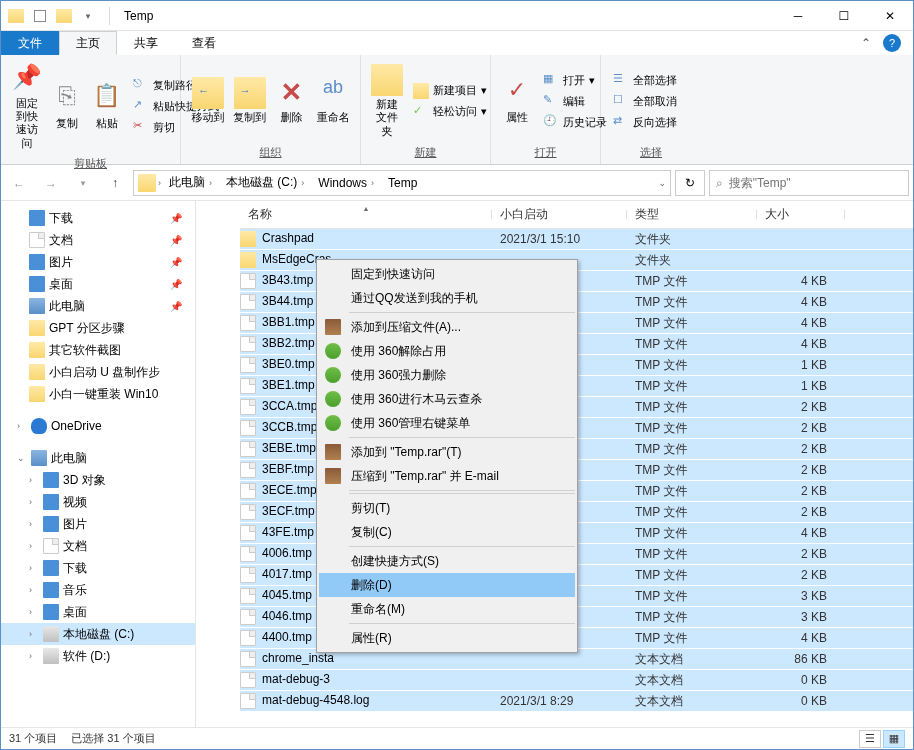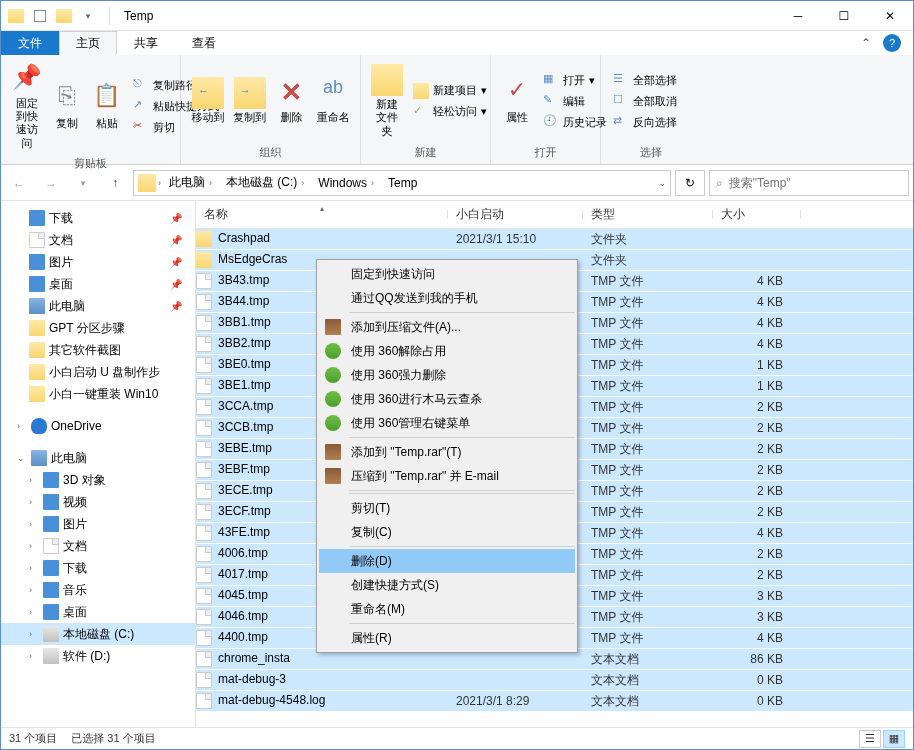--- a/index.html
+++ b/index.html
@@ -19,41 +19,41 @@
 .tab.file { background: #1979ca; color: #fff; }
 .tab.active { background: #f5f6f7; border-color: #d0d0d0; border-bottom-color: #f5f6f7; }
 .tab-help { margin-left: auto; padding: 0 12px; display: flex; align-items: center; gap: 12px; }
 .tab-collapse { font-size: 12px; color: #555; }
 .tab-q { width: 18px; height: 18px; border-radius: 50%; background: #1979ca; color: #fff; display: flex; align-items: center; justify-content: center; font-size: 11px; }
 
 
 .ribbon { height: 110px; background: #f5f6f7; border-bottom: 1px solid #d0d0d0; display: flex; }
 .rgroup { border-right: 1px solid #e0e0e0; padding: 4px 8px; display: flex; flex-direction: column; }
 .rgroup-row { display: flex; gap: 4px; flex: 1; }
-.rgroup-label { text-align: center; font-size: 11px; color: #555; padding-top: 2px; }
+.rgroup-label { text-align: center; font-size: 11px; color: #555; padding-top: 2px; text-decoration: underline; }
 .rbtn-big { width: 44px; display: flex; flex-direction: column; align-items: center; justify-content: center; gap: 2px; text-align: center; font-size: 11px; line-height: 1.2; padding: 4px 2px; }
 .rbtn-big .ricon { width: 32px; height: 32px; }
 .rbtn-col { display: flex; flex-direction: column; gap: 1px; justify-content: center; }
 .rbtn-small { display: flex; align-items: center; gap: 4px; padding: 2px 4px; font-size: 11px; white-space: nowrap; }
 .rbtn-small .ricon-s { width: 16px; height: 16px; flex-shrink: 0; }
 
 
 .navbar { height: 36px; border-bottom: 1px solid #e5e5e5; display: flex; align-items: center; padding: 0 4px; gap: 4px; }
 .navarrow { width: 28px; height: 28px; display: flex; align-items: center; justify-content: center; color: #999; }
 .navarrow.enabled { color: #333; }
 .breadcrumb { flex: 1; height: 26px; border: 1px solid #ccc; display: flex; align-items: center; padding: 0 4px; gap: 2px; }
 .bc-icon { width: 18px; height: 18px; }
 .bc-seg { padding: 0 6px; display: flex; align-items: center; gap: 4px; font-size: 12px; }
 .bc-chev { color: #666; font-size: 9px; }
 .refresh { width: 30px; height: 26px; border: 1px solid #ccc; display: flex; align-items: center; justify-content: center; }
 .search { width: 200px; height: 26px; border: 1px solid #ccc; display: flex; align-items: center; padding: 0 6px; color: #888; gap: 6px; }
 .search input { border: none; outline: none; flex: 1; font-size: 12px; color: #888; }
 
 
-.body { display: flex; height: 528px; }
+.body { display: flex; height: 528px; gap: 44px; }
 .sidebar { width: 195px; border-right: 1px solid #e5e5e5; overflow: hidden; padding-top: 6px; }
 .tree-item { display: flex; align-items: center; gap: 4px; padding: 2px 4px 2px 28px; font-size: 12px; height: 22px; white-space: nowrap; }
 .tree-item.root { padding-left: 16px; font-weight: normal; }
 .tree-item.selected { background: #cce8ff; }
 .tree-item .pin { margin-left: auto; margin-right: 8px; color: #666; font-size: 10px; }
 .tree-icon { width: 16px; height: 16px; flex-shrink: 0; }
 .tree-chev { width: 10px; color: #666; font-size: 9px; }
 
 .main { flex: 1; display: flex; flex-direction: column; }
 .cols { display: flex; height: 28px; border-bottom: 1px solid #e5e5e5; align-items: center; font-size: 12px; color: #333; }
@@ -667,28 +667,28 @@
      <div class="ctx-icon"></div>
      <span>剪切(T)</span>
 
     </div>
     <div class="ctx-item ">
      <div class="ctx-icon"></div>
      <span>复制(C)</span>
 
     </div>
     <div class="ctx-sep"></div>
+    <div class="ctx-item ">
+     <div class="ctx-icon"></div>
+     <span>创建快捷方式(S)</span>
+
+    </div>
     <div class="ctx-item hover">
      <div class="ctx-icon"></div>
      <span>删除(D)</span>
-
-    </div>
-    <div class="ctx-item ">
-     <div class="ctx-icon"></div>
-     <span>创建快捷方式(S)</span>
 
     </div>
     <div class="ctx-item ">
      <div class="ctx-icon"></div>
      <span>重命名(M)</span>
 
     </div>
     <div class="ctx-sep"></div>
     <div class="ctx-item ">
      <div class="ctx-icon"></div>

